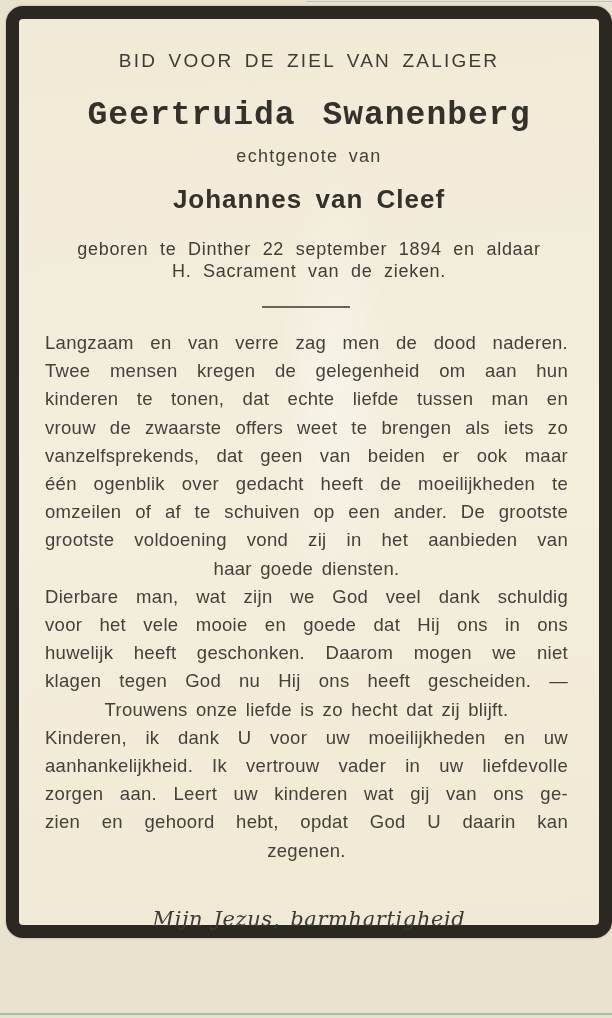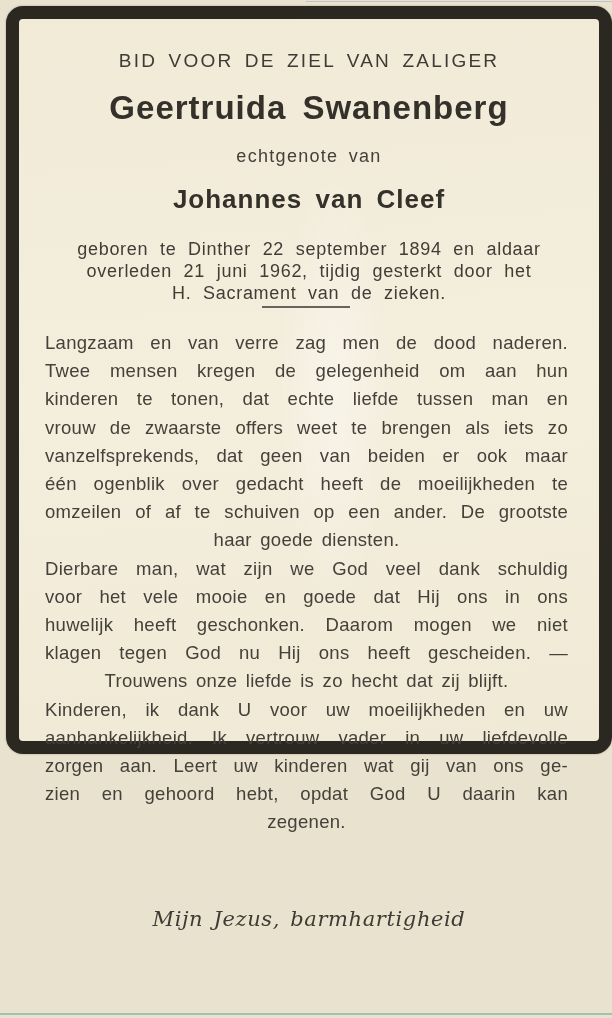--- a/index.html
+++ b/index.html
@@ -9,21 +9,21 @@
     width: 612px; height: 1018px;
     position: relative;
     overflow: hidden;
     background: #e9e2cf;
     font-family: "Liberation Sans", sans-serif;
   }
   
   .card {
     position: absolute;
     left: 6px; top: 6px;
-    width: 606px; height: 748px;
+    width: 606px; height: 932px;
     box-sizing: border-box;
     border: 13px solid #2b2721;
     border-radius: 17px;
     background: linear-gradient(176deg, #f1ead7 0%, #f4eedd 52%, #f0e9d5 100%);
     box-shadow: 0 0 2px rgba(60,50,30,0.4);
   }
   .paper {
     position: absolute; inset: 0;
     color: #45413a;
   }
@@ -54,26 +54,27 @@
   }
   .intro {
     top: 31px;
     font-size: 19px;
     letter-spacing: 2.2px;
     word-spacing: 4px;
     color: #3e3b35;
   }
   .name {
     top: 62px;
-    margin: 8px;
+    margin: 16px;
     font-size: 33px;
     font-weight: 600;
     letter-spacing: 1px;
     word-spacing: 6px;
     color: #34312b;
+    font-family: Liberation Mono, monospace;
   }
   .relation {
     top: 127px;
     font-size: 18px;
     letter-spacing: 1.3px;
     word-spacing: 4px;
   }
   .spouse {
     top: 149px;
     margin: 16px;
@@ -138,35 +139,35 @@
     <div class="centered intro">BID VOOR DE ZIEL VAN ZALIGER</div>
 
     <h1 class="centered name">Geertruida Swanenberg</h1>
 
     <div class="centered relation">echtgenote van</div>
 
     <h2 class="centered spouse">Johannes van Cleef</h2>
 
     <div class="centered vitals">
       <div class="vitals-line">geboren te Dinther 22 september 1894 en aldaar</div>
-      <div class="vitals-line">overleden 21 juni 1962, tijdig gesterkt door het</div>
       <div class="vitals-line">H. Sacrament van de zieken.</div>
     </div>
 
     <div class="divider"></div>
 
     <div class="bodytext">
 
       <div class="line just">Langzaam en van verre zag men de dood naderen.</div>
       <div class="line just">Twee mensen kregen de gelegenheid om aan hun</div>
       <div class="line just">kinderen te tonen, dat echte liefde tussen man en</div>
       <div class="line just">vrouw de zwaarste offers weet te brengen als iets zo</div>
       <div class="line just">vanzelfsprekends, dat geen van beiden er ook maar</div>
       <div class="line just">één ogenblik over gedacht heeft de moeilijkheden te</div>
       <div class="line just">omzeilen of af te schuiven op een ander. De grootste</div>
+      <div class="line just">grootste voldoening vond zij in het aanbieden van</div>
       <div class="line last">haar goede diensten.</div>
 
       <div class="line just">Dierbare man, wat zijn we God veel dank schuldig</div>
       <div class="line just">voor het vele mooie en goede dat Hij ons in ons</div>
       <div class="line just">huwelijk heeft geschonken. Daarom mogen we niet</div>
       <div class="line just">klagen tegen God nu Hij ons heeft gescheiden. —</div>
       <div class="line last">Trouwens onze liefde is zo hecht dat zij blijft.</div>
 
       <div class="line just">Kinderen, ik dank U voor uw moeilijkheden en uw</div>
       <div class="line just">aanhankelijkheid. Ik vertrouw vader in uw liefdevolle</div>

